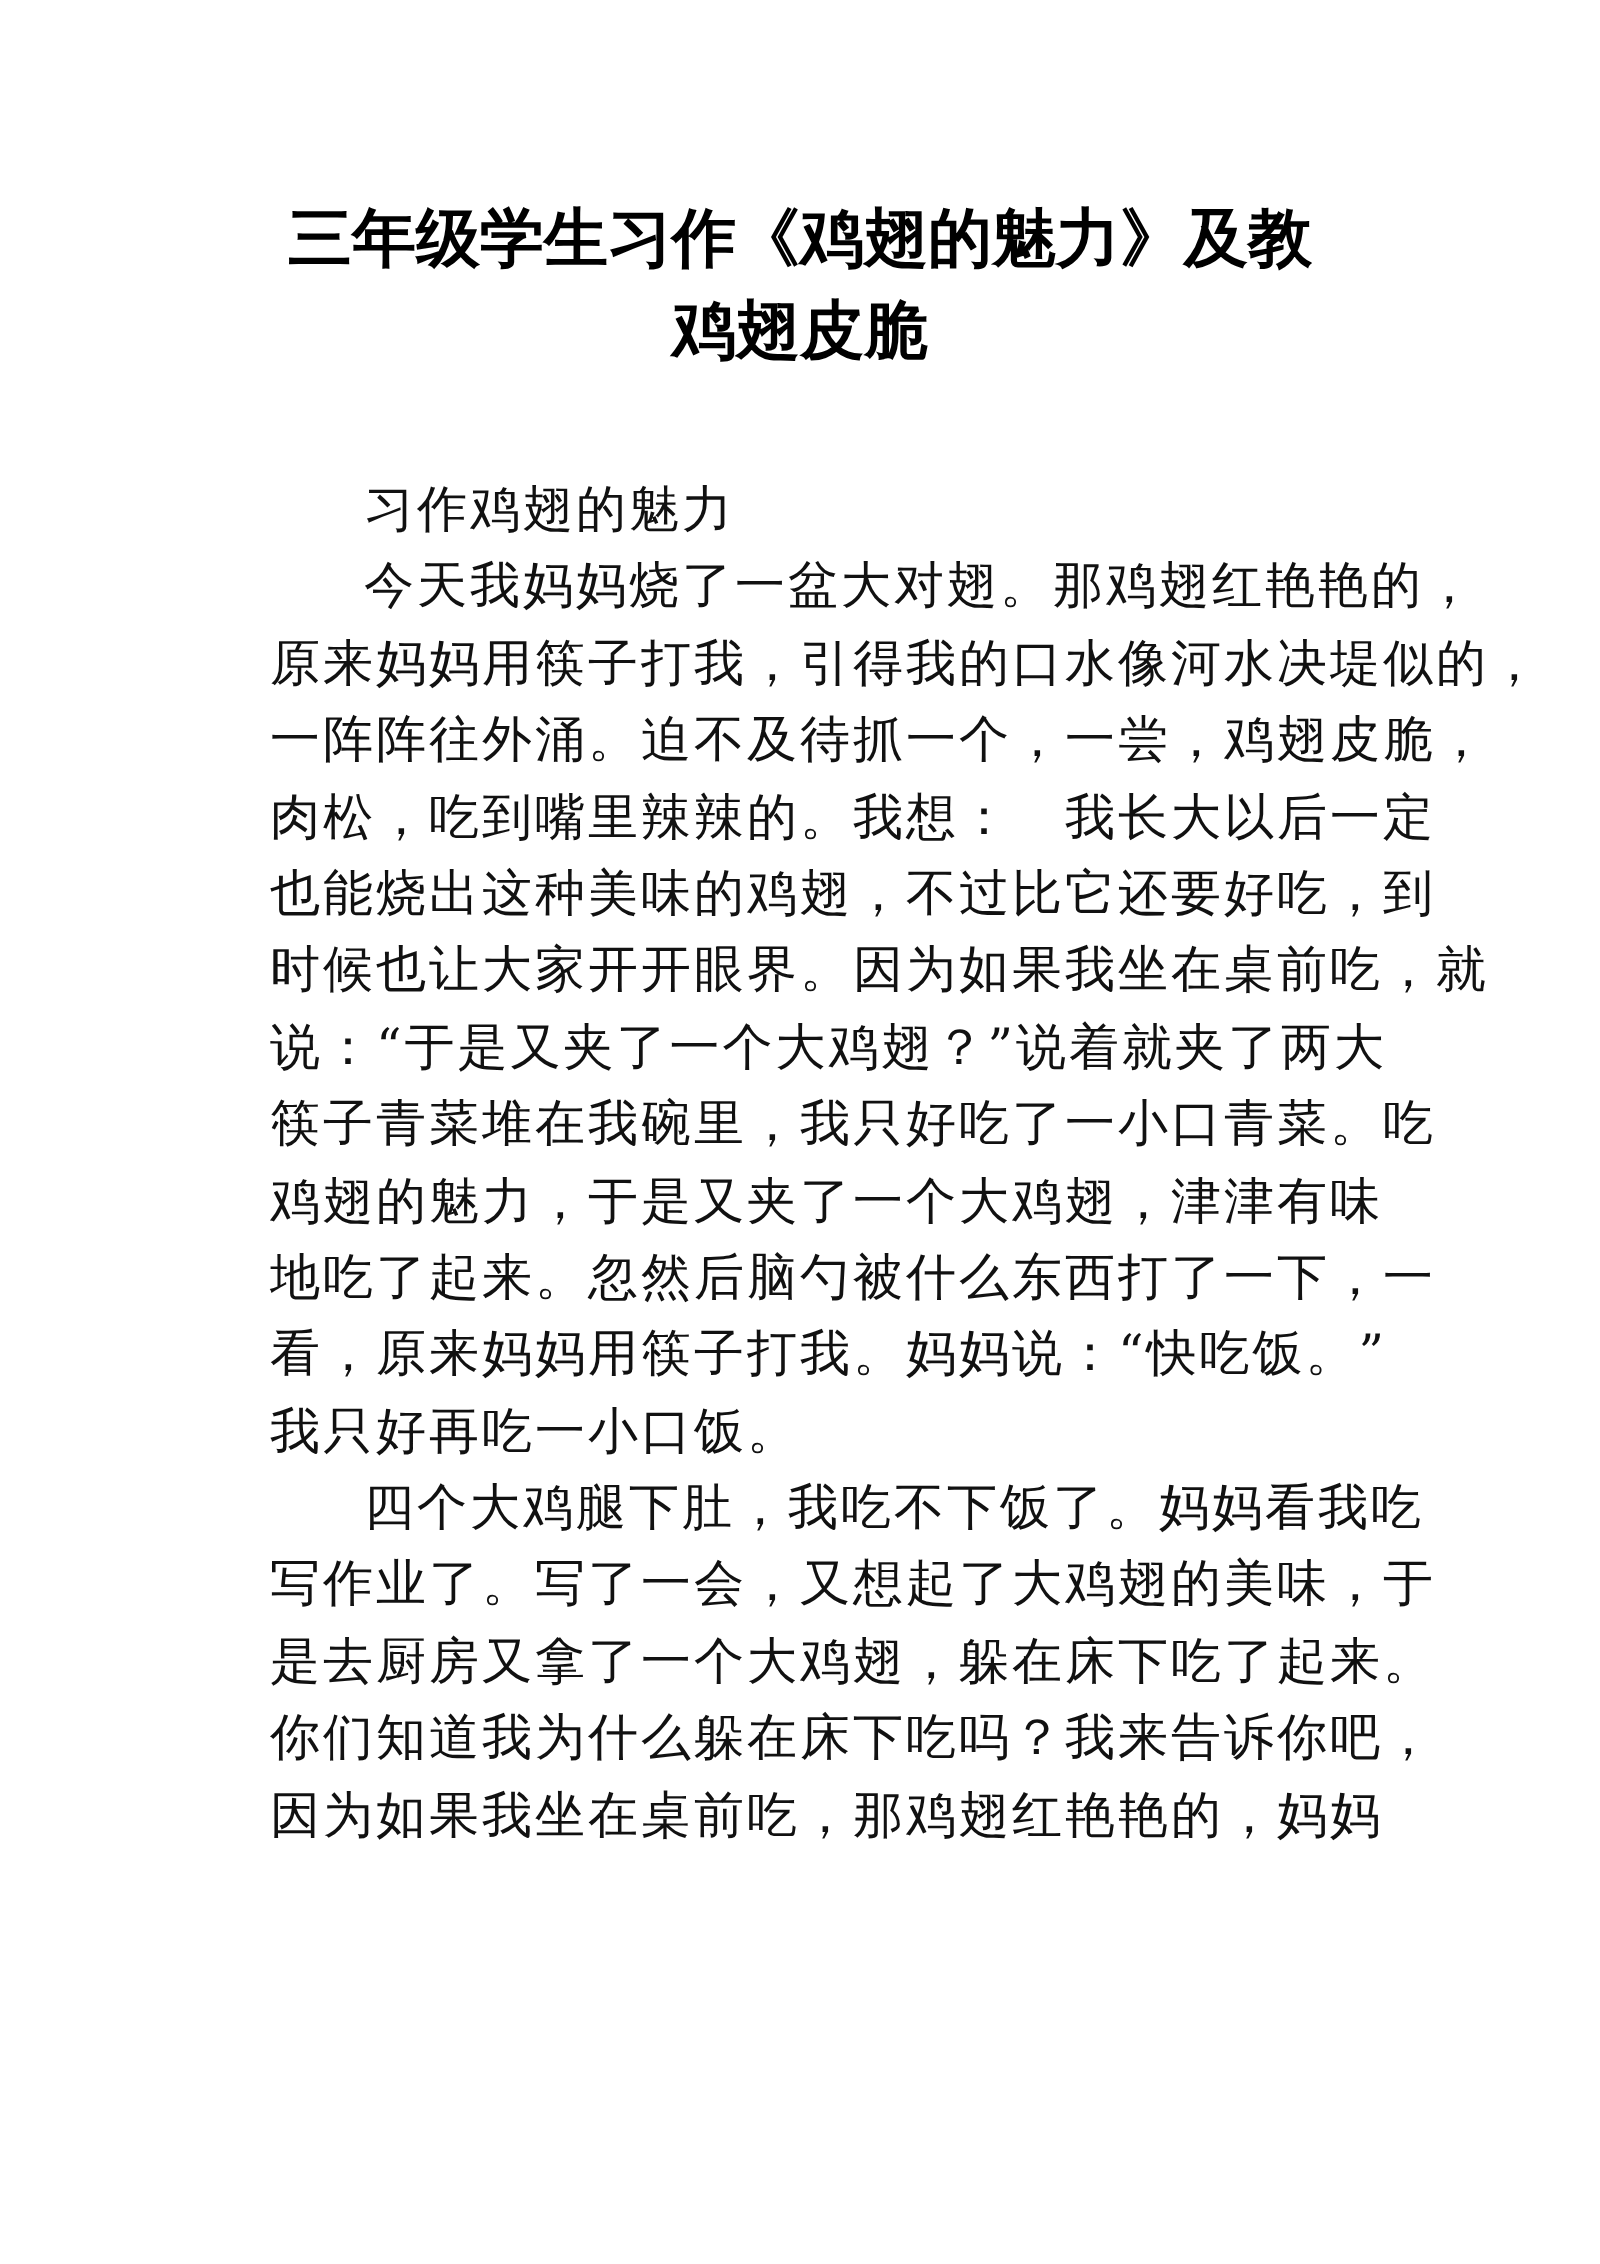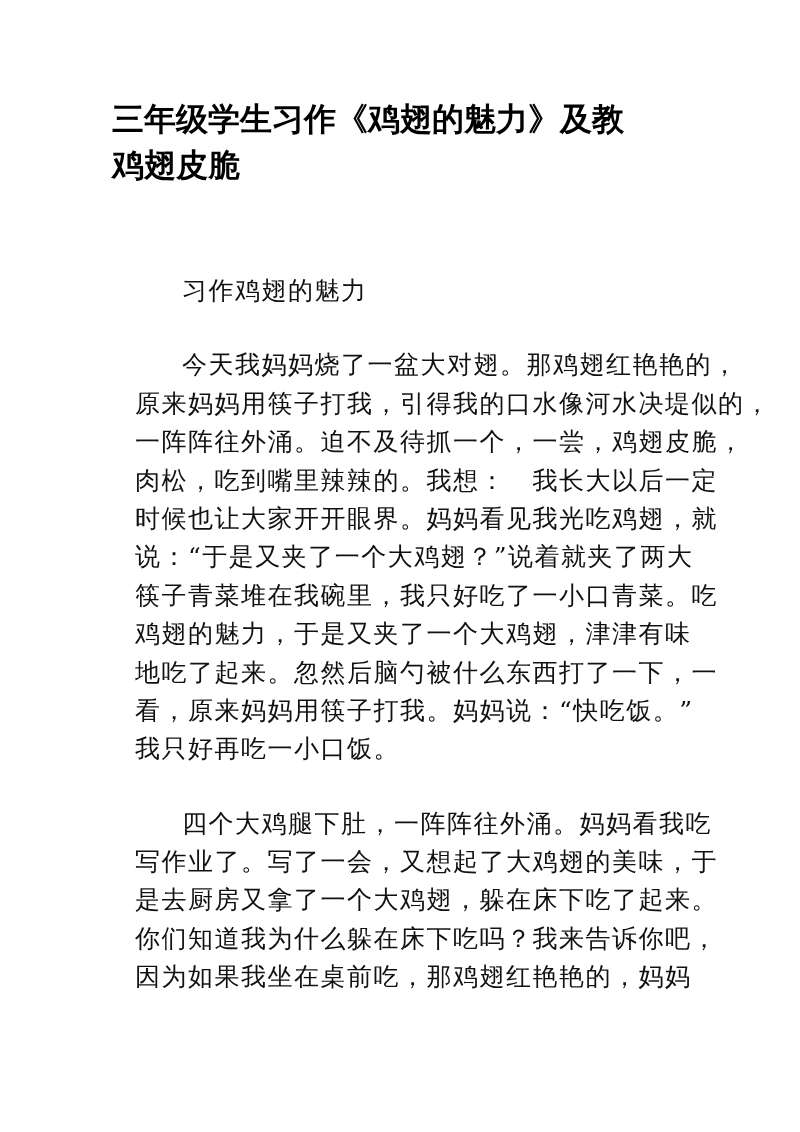--- a/index.html
+++ b/index.html
@@ -16,24 +16,24 @@
   }
   .page {
     position: absolute;
     left: 0; top: 0;
     width: 800px;
     height: 1132px;
     background: #ffffff;
   }
   .title {
     position: absolute;
-    left: 112px;
+    left: 100px;
     width: 600px;
     top: 96px;
-    text-align: left;
+    text-align: center;
     font-family: "DejaVu Sans", "Liberation Sans", sans-serif;
     font-weight: bold;
     font-size: 32px;
     line-height: 46px;
     color: #000000;
     letter-spacing: 0px;
   }
   .title-line { display: block; }
   .body {
     position: absolute;
@@ -44,51 +44,52 @@
     font-size: 25px;
     color: #111111;
   }
   .line {
     display: block;
     height: 38.4px;
     line-height: 38.4px;
     white-space: nowrap;
     letter-spacing: 1.5px;
   }
-  .indent { padding-left: 47px; margin-top: 36px; }
+  .indent { padding-left: 47px; }
 </style>
 </head>
 <body>
 
 <div class="page">
 
   <div class="title">
     <span class="title-line">三年级学生习作《鸡翅的魅力》及教</span>
     <span class="title-line">鸡翅皮脆</span>
   </div>
 
   <div class="body">
     <span class="line indent">习作鸡翅的魅力</span>
 
     <div>
       <span class="line indent">今天我妈妈烧了一盆大对翅。那鸡翅红艳艳的，</span>
       <span class="line">原来妈妈用筷子打我，引得我的口水像河水决堤似的，</span>
       <span class="line">一阵阵往外涌。迫不及待抓一个，一尝，鸡翅皮脆，</span>
       <span class="line">肉松，吃到嘴里辣辣的。我想：　我长大以后一定</span>
-      <span class="line">时候也让大家开开眼界。妈妈看见我光吃鸡翅，就</span>
+      <span class="line">也能烧出这种美味的鸡翅，不过比它还要好吃，到</span>
+      <span class="line">时候也让大家开开眼界。因为如果我坐在桌前吃，就</span>
       <span class="line">说：“于是又夹了一个大鸡翅？”说着就夹了两大</span>
       <span class="line">筷子青菜堆在我碗里，我只好吃了一小口青菜。吃</span>
       <span class="line">鸡翅的魅力，于是又夹了一个大鸡翅，津津有味</span>
       <span class="line">地吃了起来。忽然后脑勺被什么东西打了一下，一</span>
       <span class="line">看，原来妈妈用筷子打我。妈妈说：“快吃饭。”</span>
       <span class="line">我只好再吃一小口饭。</span>
     </div>
 
     <div>
-      <span class="line indent">四个大鸡腿下肚，一阵阵往外涌。妈妈看我吃</span>
+      <span class="line indent">四个大鸡腿下肚，我吃不下饭了。妈妈看我吃</span>
       <span class="line">写作业了。写了一会，又想起了大鸡翅的美味，于</span>
       <span class="line">是去厨房又拿了一个大鸡翅，躲在床下吃了起来。</span>
       <span class="line">你们知道我为什么躲在床下吃吗？我来告诉你吧，</span>
       <span class="line">因为如果我坐在桌前吃，那鸡翅红艳艳的，妈妈</span>
     </div>
   </div>
 
 </div>
 
 </body></html>

